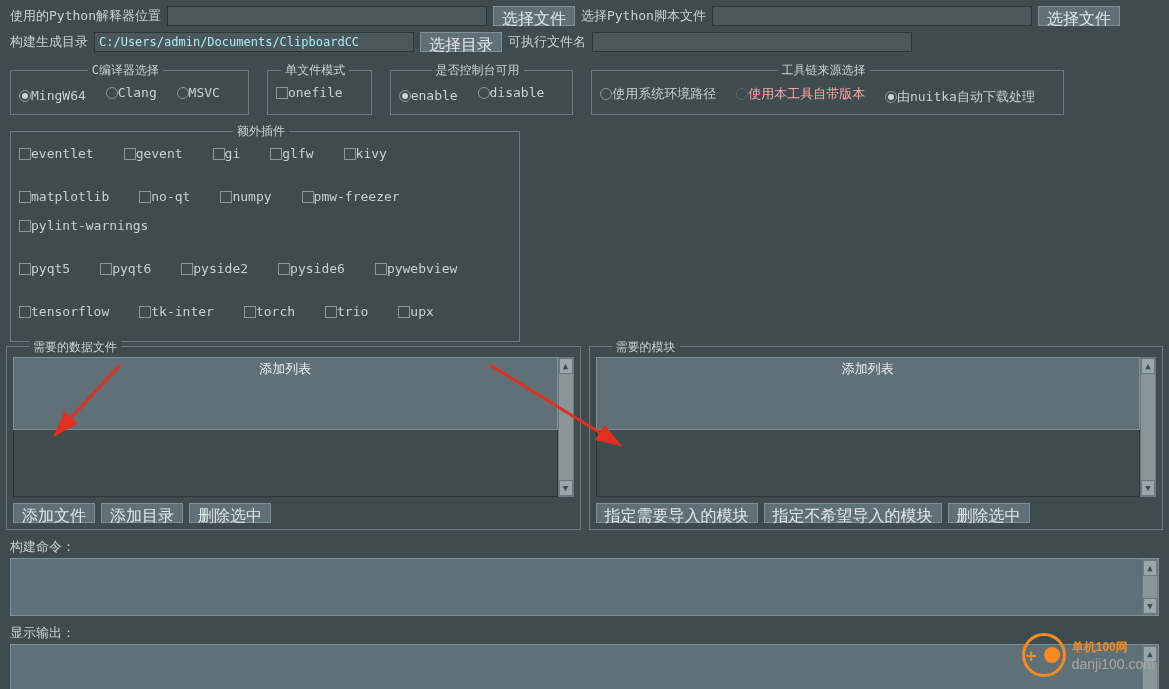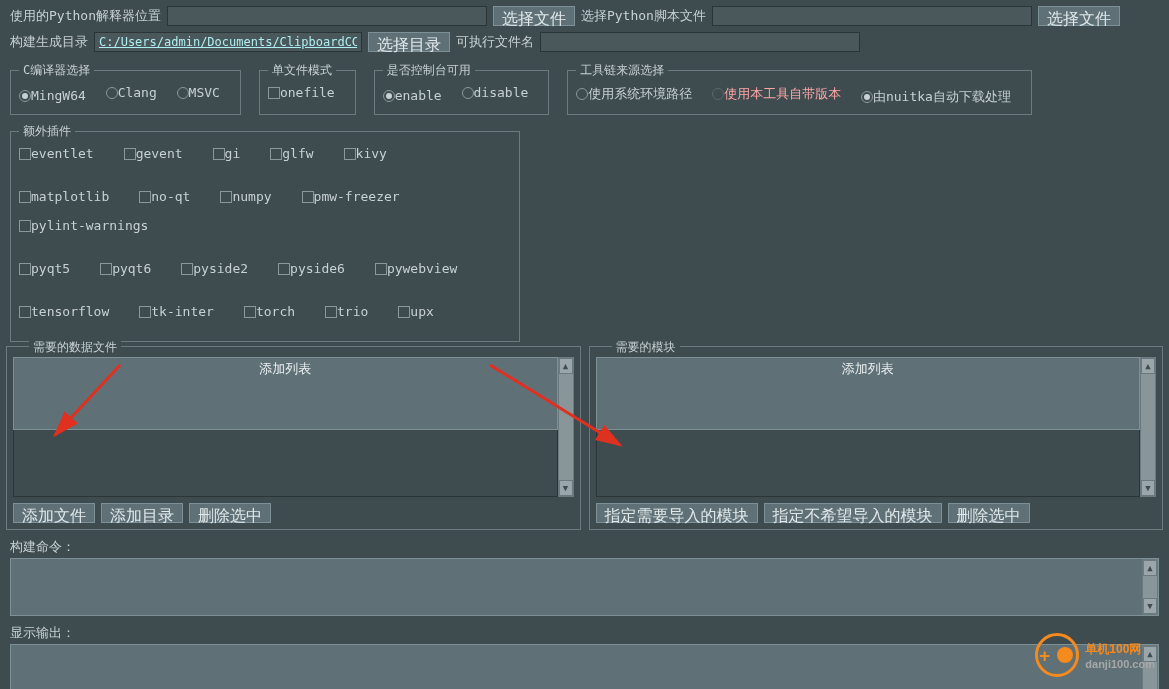--- a/index.html
+++ b/index.html
@@ -31,23 +31,24 @@
   color: #e0e8ea;
   font-family: inherit;
   font-size: 16px;
   padding: 2px 8px;
   height: 20px;
   cursor: pointer;
 }
 fieldset {
   border: 1px solid #6a7a7f;
   margin: 4px 6px;
-  padding: 6px 8px 8px 8px;
+  padding: 6px 16px 8px 8px;
   display: inline-block;
   vertical-align: top;
+  text-align: center;
 }
 legend {
   padding: 0 4px;
   font-size: 12px;
   color: #c8d1d3;
 }
 .radio-item, .check-item {
   display: inline-flex;
   align-items: center;
   gap: 0;
@@ -172,38 +173,38 @@
 .wm-dot {
   position: absolute;
   right: 6px; top: 50%;
   transform: translateY(-50%);
   width: 16px; height: 16px;
   background: #f58a1f;
   border-radius: 50%;
 }
 .wm-text { display: flex; flex-direction: column; font-family: "Microsoft YaHei", sans-serif; }
 .wm-text .t1 { color: #f58a1f; font-size: 12px; font-weight: bold; }
-.wm-text .t2 { color: #a8a8a8; font-size: 11px; font-weight: bold; }
+.wm-text .t2 { color: #a8a8a8; font-size: 14px; }
 .arrow-svg { position: absolute; pointer-events: none; }
 </style>
 </head>
 <body>
 
 <div class="row">
   <span class="label">使用的Python解释器位置</span>
   <input class="text-input" style="width: 320px;" value="">
   <button class="btn">选择文件</button>
   <span class="label">选择Python脚本文件</span>
   <input class="text-input" style="width: 320px;" value="">
   <button class="btn">选择文件</button>
 </div>
 
 <div class="row">
   <span class="label">构建生成目录</span>
-  <input class="text-input filled" style="width: 268px; text-decoration: underline;" value="C:/Users/admin/Documents/ClipboardCC">
+  <input class="text-input filled" style="width: 320px;" value="C:/Users/admin/Documents/ClipboardCC">
   <button class="btn">选择目录</button>
   <span class="label">可执行文件名</span>
   <input class="text-input" style="width: 320px;" value="">
 </div>
 
 <div class="fieldset-row">
   <fieldset>
     <legend>C编译器选择</legend>
     <span class="radio-item">
         <span class="radio-box checked"></span>

